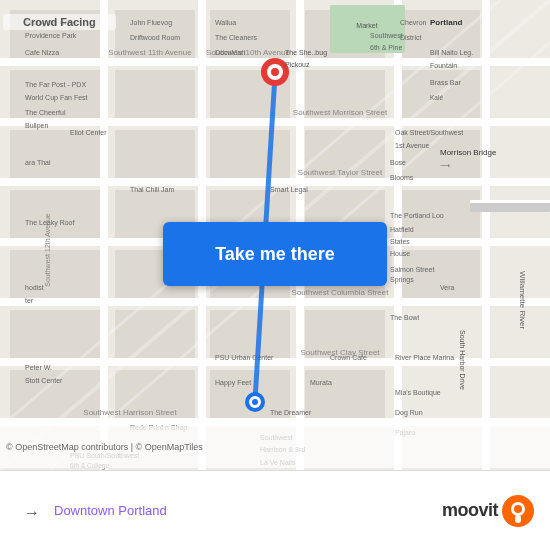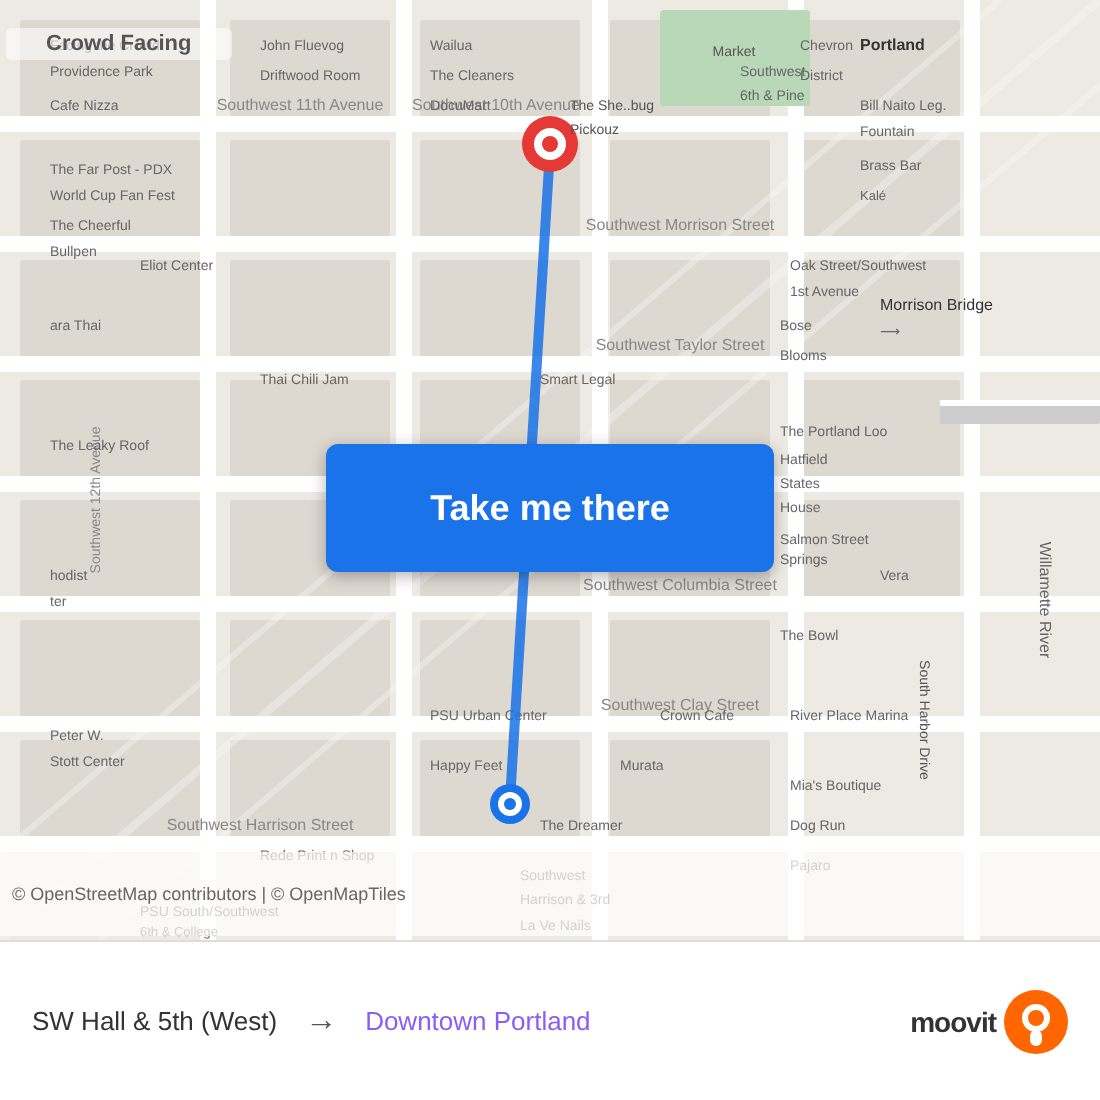--- a/index.html
+++ b/index.html
@@ -300,27 +300,26 @@
 </div>
 
 <button id="take-me-there-btn">Take me there</button>
 
 <div id="attribution">© OpenStreetMap contributors | © OpenMapTiles</div>
 
 <div id="crowd-facing-label">Crowd Facing</div>
 
 <div id="bottom-bar">
   <div id="route-row" style="display:flex; align-items:center; gap:6px;">
-    <span id="route-from" style="font-size:13px; color:#333; font-weight:500;">SW Hall &amp; 5th (West)</span>
     <span id="route-arrow" style="font-size:16px; color:#555;">→</span>
     <span id="route-to" style="font-size:13px; color:#8b5cf6; font-weight:500;">Downtown Portland</span>
   </div>
 
   <div id="moovit-logo">
-    <span style="font-size:14px; font-weight:700; color:#333; letter-spacing:-0.5px;">moovit</span>
+    <span style="font-size:18px; font-weight:700; color:#333; letter-spacing:-0.5px;">moovit</span>
 
     <svg width="32" height="32" viewBox="0 0 32 32">
       <circle cx="16" cy="16" r="16" fill="#ff6600"></circle>
       <circle cx="16" cy="14" r="7" fill="white"></circle>
       <circle cx="16" cy="14" r="4" fill="#ff6600"></circle>
       <rect x="13" y="20" width="6" height="8" rx="3" fill="white"></rect>
     </svg>
   </div>
 </div>
 

